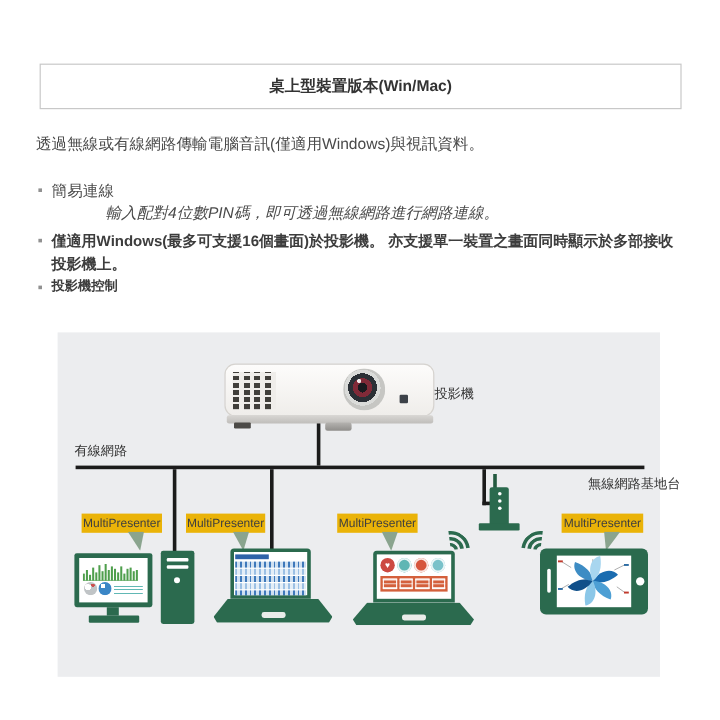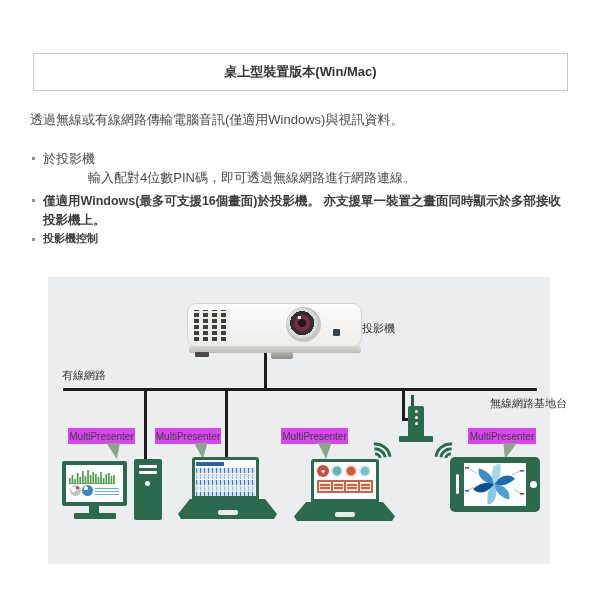--- a/index.html
+++ b/index.html
@@ -9,21 +9,21 @@
   .abs { position:absolute; }
 
   
   .title-box { left:33px; top:53px; width:535px; height:38px; border:1px solid #c8c8c8;
                display:flex; align-items:center; justify-content:center;
                font-size:13px; font-weight:bold; color:#333; }
   .intro { left:30px; top:111px; font-size:13px; color:#4a4a4a; }
   .bullet { display:flex; }
   .sq { width:3px; height:3px; background:#919191; margin:7px 8px 0 0; flex:none; }
   .b1 { left:32px; top:150px; font-size:13px; color:#4a4a4a; }
-  .b1d { left:88px; top:169px; font-size:13px; color:#4a4a4a; }
+  .b1d { left:88px; top:169px; font-size:13px; color:#4a4a4a;font-style:italic; }
   .b2 { left:32px; top:192px; width:536px; font-size:12.5px; font-weight:bold; color:#3d3d3d; line-height:19px; }
   .b3 { left:32px; top:231px; font-size:11px; font-weight:bold; color:#3d3d3d; }
 
   
   .diag-title { left:55px; top:254px; font-size:14px; color:#333; }
   .panel { left:48px; top:277px; width:502px; height:287px; background:#ecedef; }
   .dlabel { font-size:11px; color:#333; }
 
   .line { background:#1b1b1b; }
   .bus      { left:63px;  top:388px; width:474px; height:3px; }
@@ -65,21 +65,21 @@
   
   .wifi { width:34px; height:36px; }
   .wifi i { position:absolute; display:block; border:3px solid transparent; border-top-color:#2b6a4e; border-radius:50%; }
   .wifi i.w1 { left:11px; top:24px; width:12px; height:12px; }
   .wifi i.w2 { left:6px;  top:19px; width:22px; height:22px; }
   .wifi i.w3 { left:1px;  top:14px; width:32px; height:32px; }
   .wifi-left  { left:366px; top:431px; transform:rotate(38deg); }
   .wifi-right { left:426px; top:431px; transform:rotate(-38deg); }
 
   
-  .badge { top:428px; height:16px; background:#d946ef; color:#3f3f3f; font-size:10px;
+  .badge { top:428px; height:16px; background:#eab308; color:#3f3f3f; font-size:10px;
            display:flex; align-items:center; justify-content:center; white-space:nowrap; }
   .bdg1 { left:68px;  width:67px; }
   .bdg2 { left:155px; width:66px; }
   .bdg3 { left:281px; width:67px; }
   .bdg4 { left:468px; width:68px; }
   .tail { top:443px; width:16px; height:16px; background:#8aa48e; }
   .tl1 { left:104px; clip-path:polygon(15% 0,100% 0,80% 100%); }
   .tl2 { left:194px; clip-path:polygon(0 0,85% 0,55% 100%); }
   .tl3 { left:318px; clip-path:polygon(0 0,85% 0,50% 100%); }
   .tl4 { left:501px; clip-path:polygon(15% 0,100% 0,25% 100%); }
@@ -139,21 +139,21 @@
 <div class="page">
 
   <div class="abs title-box">
     <span>桌上型裝置版本(Win/Mac)</span>
   </div>
 
   <div class="abs intro">透過無線或有線網路傳輸電腦音訊(僅適用Windows)與視訊資料。</div>
 
   <div class="abs b1 bullet">
     <span class="sq"></span>
-    <span>於投影機</span>
+    <span>簡易連線</span>
   </div>
   <div class="abs b1d">輸入配對4位數PIN碼，即可透過無線網路進行網路連線。</div>
 
   <div class="abs b2 bullet">
     <span class="sq"></span>
     <span>僅適用Windows(最多可支援16個畫面)於投影機。 亦支援單一裝置之畫面同時顯示於多部接收投影機上。</span>
   </div>
 
   <div class="abs b3 bullet">
     <span class="sq"></span>

